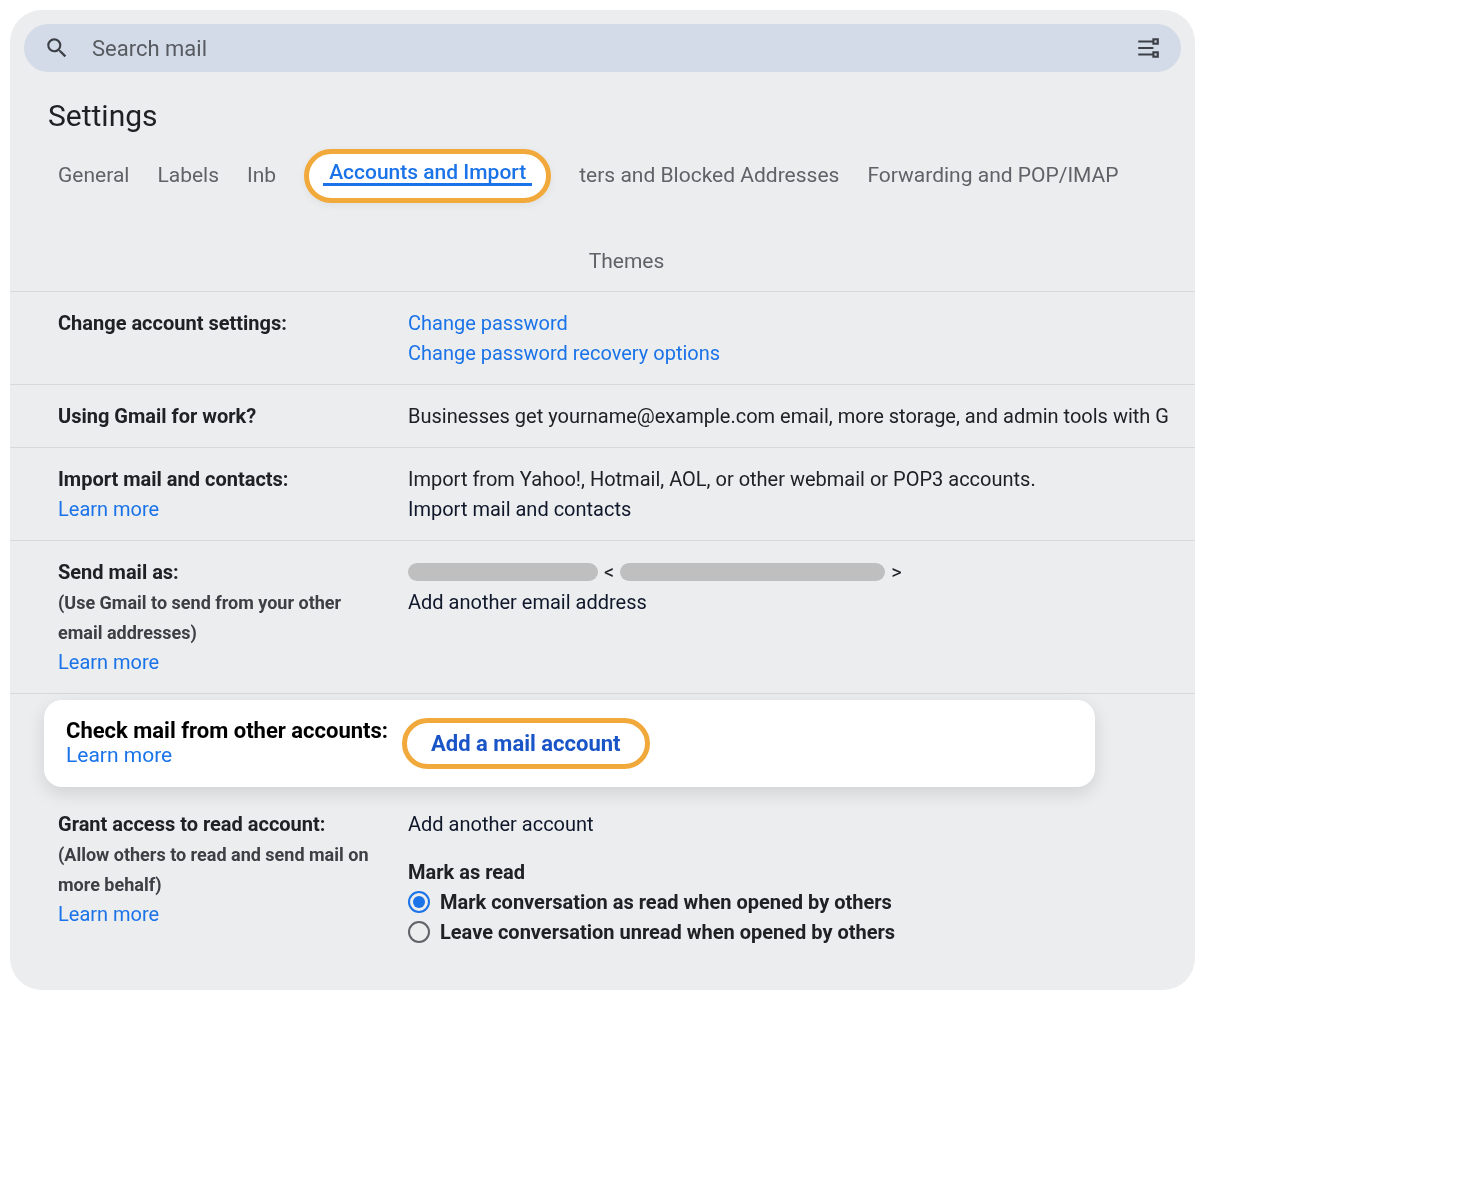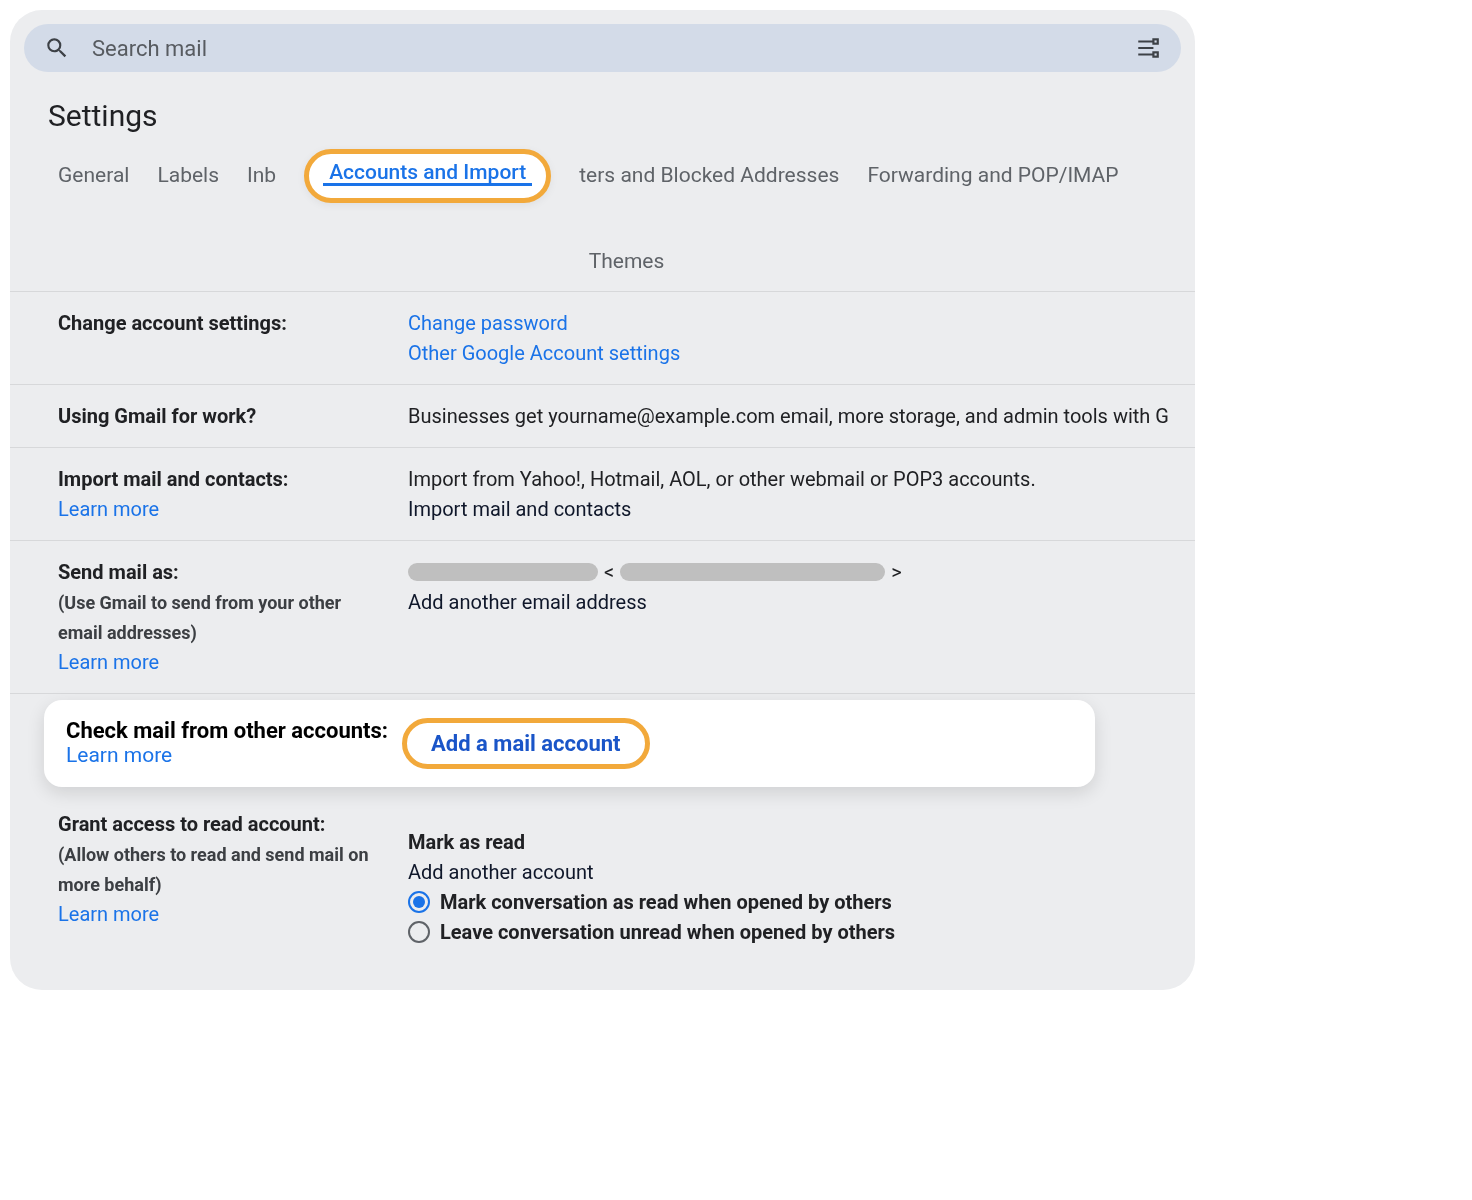--- a/index.html
+++ b/index.html
@@ -163,21 +163,21 @@
   </div>
 
   <div class="sections">
 
     <div class="section">
       <div class="label-col">
         <span class="label-title">Change account settings:</span>
       </div>
       <div class="value-col">
         <div><a class="link">Change password</a></div>
-        <div><a class="link">Other Google Account settings</a></div>
+        <div><a class="link">Change password recovery options</a></div>
       </div>
     </div>
 
     <div class="section">
       <div class="label-col"><span class="label-title">Using Gmail for work?</span></div>
       <div class="value-col">Businesses get yourname@example.com email, more storage, and admin tools with G</div>
     </div>
 
     <div class="section">
       <div class="label-col">
@@ -219,22 +219,22 @@
       </div>
     </div>
 
     <div class="section noborder">
       <div class="label-col">
         <span class="label-title">Grant access to read account:</span><br>
         <span class="label-sub">(Allow others to read and send mail on more behalf)</span><br>
         <a class="link">Learn more</a>
       </div>
       <div class="value-col">
+        <div><a class="boldlink">Add another account</a></div>
         <div style="margin-top:18px; font-weight:700;">Mark as read</div>
-        <div><a class="boldlink">Add another account</a></div>
         <div class="radio-row">
           <span class="radio-outer sel">
               <span class="radio-inner"></span>
             </span>
           <span>Mark conversation as read when opened by others</span>
         </div>
         <div class="radio-row">
           <span class="radio-outer"></span>
           <span>Leave conversation unread when opened by others</span>
         </div>

